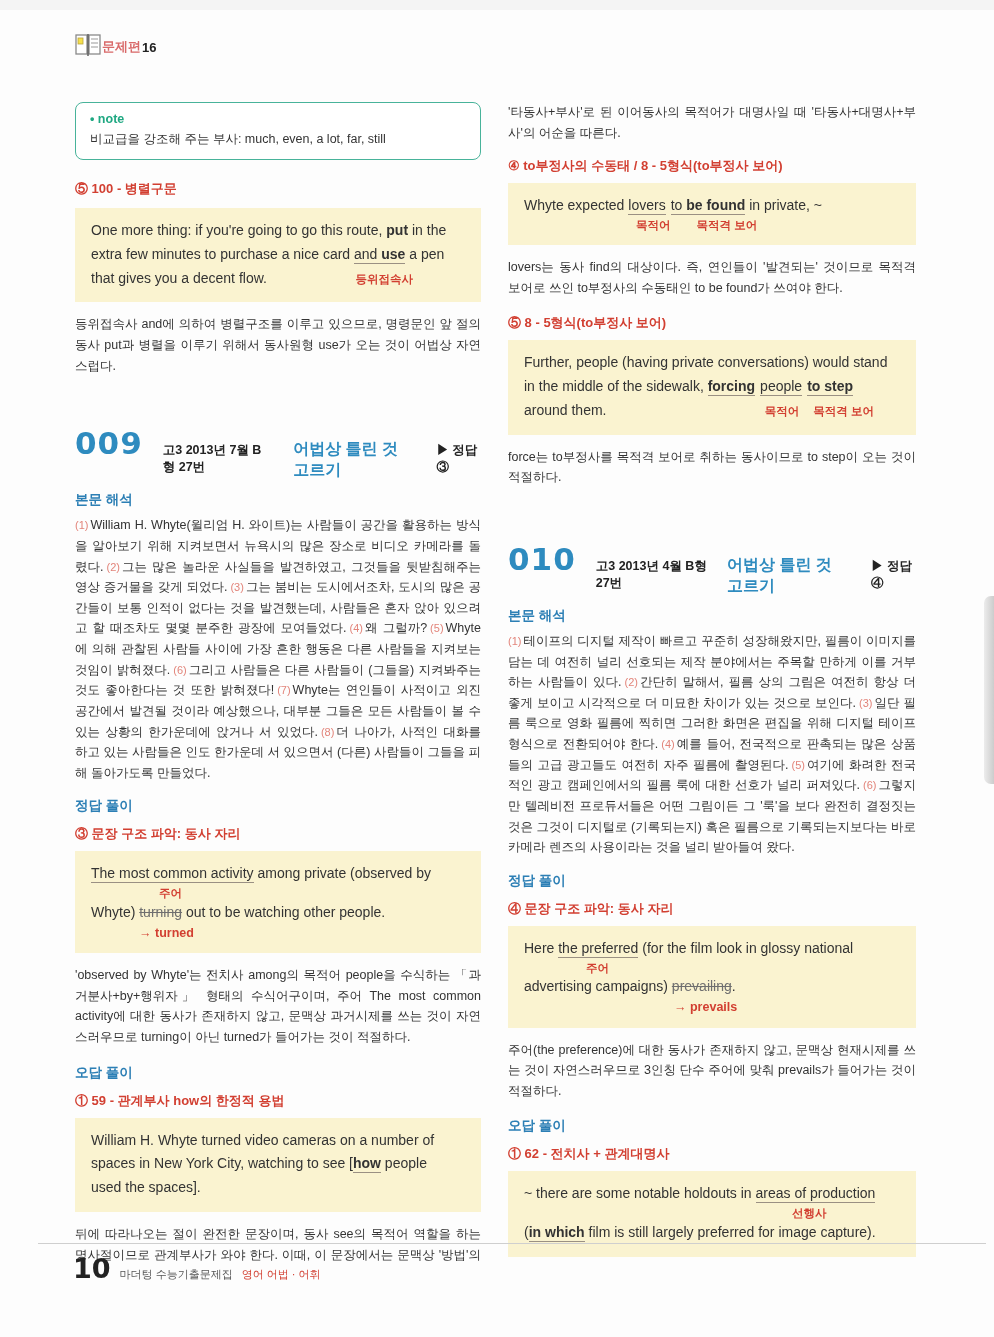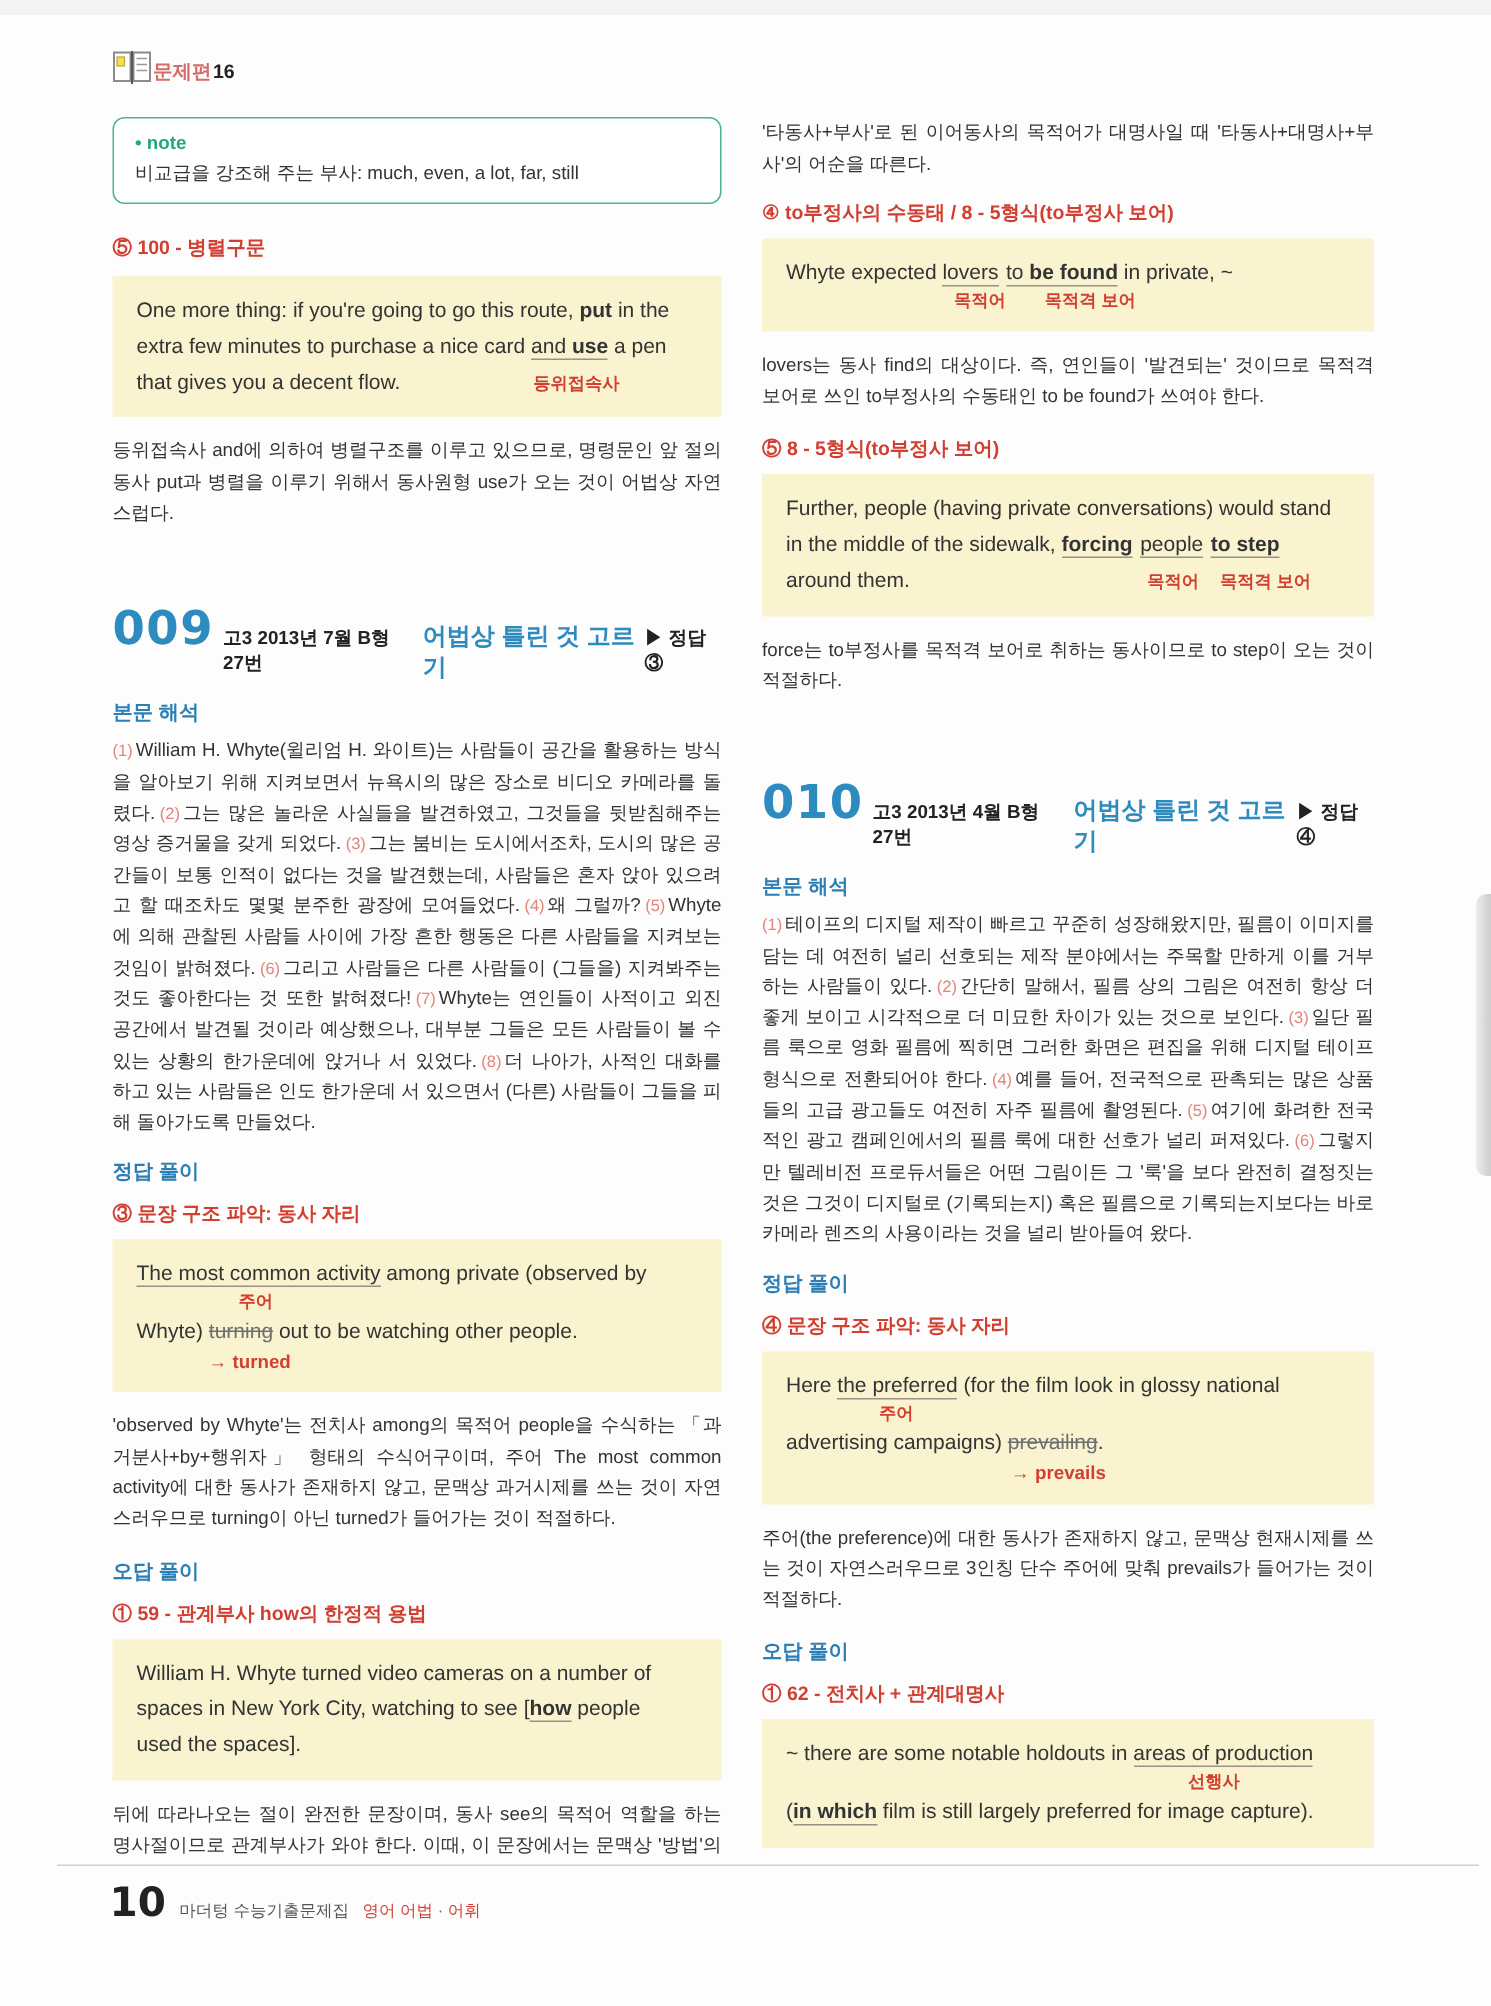--- a/index.html
+++ b/index.html
@@ -10,21 +10,21 @@
     font-family:"Liberation Sans", sans-serif;
     color:#2e2e2e;
     overflow:hidden;
   }
   .top-edge { position:absolute; top:0; left:0; width:100%; height:10px; background:#f4f4f4; }
   
   .page-header { position:absolute; top:34px; left:75px; display:flex; align-items:center; gap:1px; }
   .badge-label { color:#d96a6a; font-size:13px; font-weight:bold; }
   .badge-page { color:#222; font-size:13px; font-weight:bold; }
   
-  .columns { display:flex; gap:27px; padding:78px 0 0 75px; height:1242px; overflow:hidden; }
+  .columns { display:flex; gap:27px; padding:78px 0 0 75px; height:1242px; overflow:hidden;margin-top:24px; }
   .col { width:406px; }
   .col.right { width:408px; }
   
   .note-box { border:1.5px solid #48b39a; border-radius:8px; padding:9px 14px 11px; background:#fff; }
   .note-title { color:#1fa882; font-weight:bold; font-size:12.5px; }
   .note-body { font-size:12.5px; color:#333; margin-top:5px; }
   
   .red-head { color:#d23f31; font-weight:bold; font-size:13px; }
   .blue-title { color:#2c7fb5; font-weight:bold; font-size:13.5px; }
   
@@ -36,21 +36,21 @@
   .u { border-bottom:1.2px solid #9a9083; padding-bottom:1px; }
   .b { font-weight:bold; }
   .strike { text-decoration:line-through; color:#6f6f6f; }
   .ml { margin-left:5px; }
   .flexline { display:flex; align-items:baseline; }
   
   .kr-para { font-size:12.5px; line-height:1.65; color:#333; text-align:justify; }
   .sn { color:#e2847a; font-size:11px; margin-right:2px; }
   .sent { margin-right:3px; }
   
-  .q-header { display:flex; align-items:baseline; gap:6px; }
+  .q-header { display:flex; align-items:baseline; gap:20px; }
   .q-num { color:#2e8bbf; font-size:31px; font-weight:bold; letter-spacing:1px; font-family:"DejaVu Sans", sans-serif; line-height:1; }
   .q-meta { font-weight:bold; font-size:12.5px; color:#222; }
   .q-tag { font-weight:bold; font-size:16px; color:#2e8bbf; }
   .q-ans { margin-left:auto; font-size:12.5px; font-weight:bold; color:#222; }
   
   .divider { position:absolute; top:1243px; left:38px; right:8px; border-top:1.5px solid #cfcfcf; }
   .page-footer { position:absolute; top:1255px; left:73px; display:flex; align-items:baseline; gap:9px; }
   .footer-num { font-size:27px; font-weight:bold; color:#222; font-family:"DejaVu Sans", sans-serif; line-height:1; }
   .footer-book { font-size:11px; color:#555; }
   .footer-subject { font-size:11px; color:#d23f31; }

